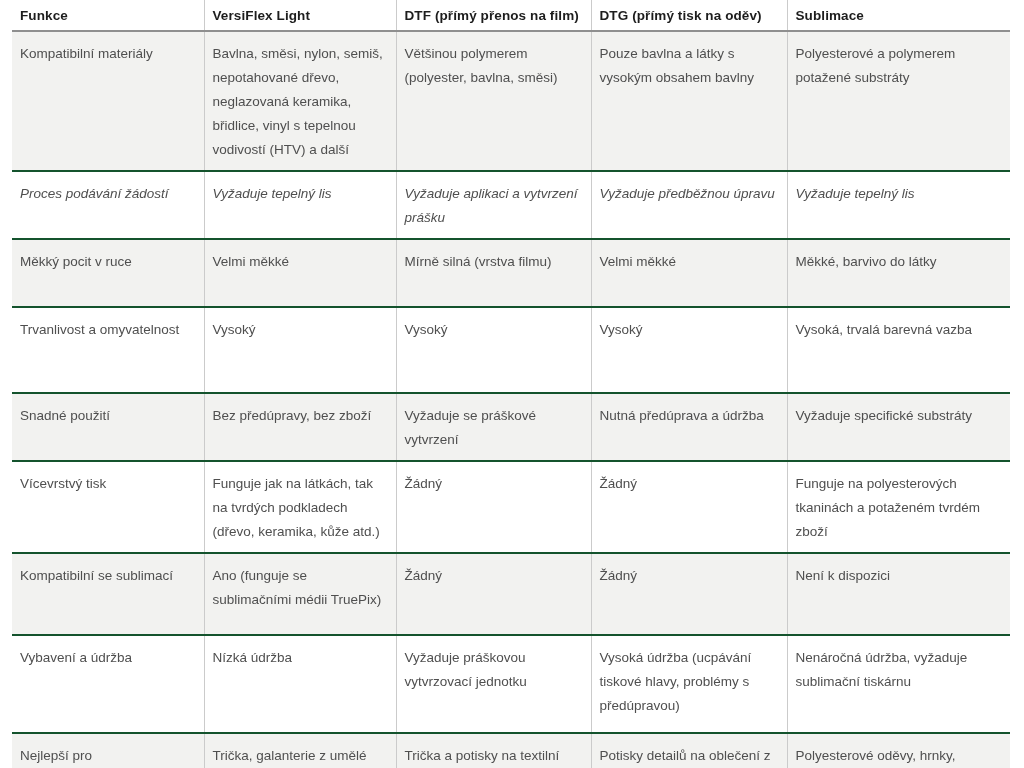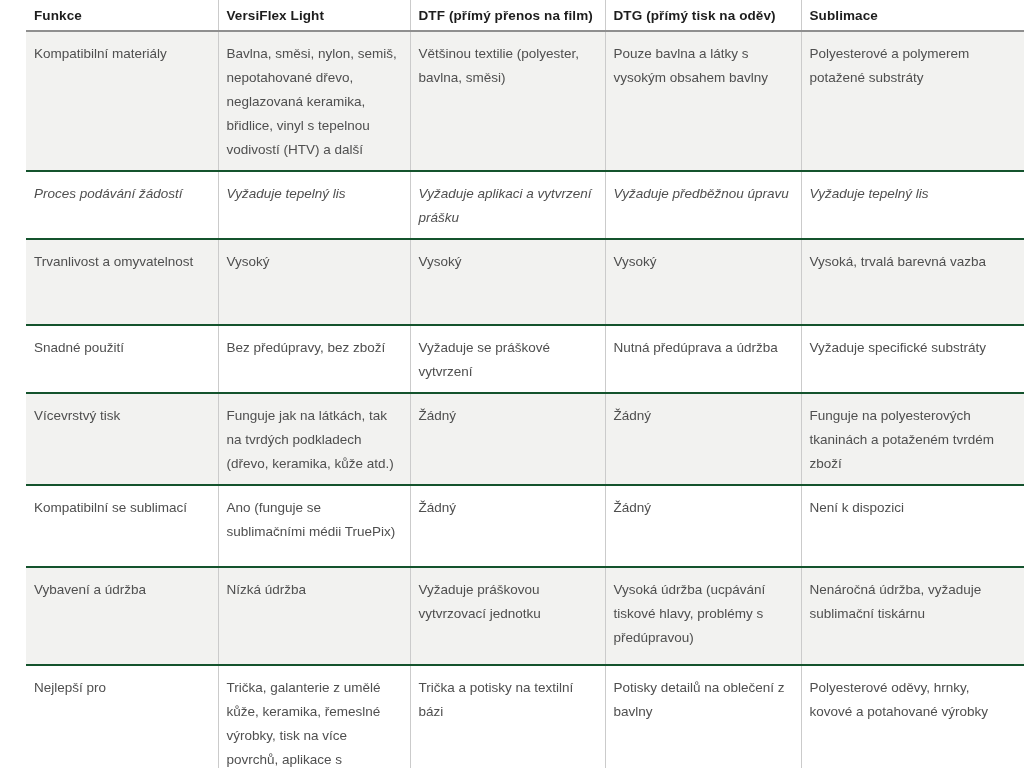--- a/index.html
+++ b/index.html
@@ -9,21 +9,21 @@
     font-family: "Liberation Sans", "DejaVu Sans", sans-serif;
   }
   body {
     width: 1024px;
     height: 768px;
     overflow: hidden;
     position: relative;
   }
   .table-wrap {
     position: absolute;
-    left: 26px;
+    left: 12px;
     top: 0;
     width: 998px;
     height: 768px;
     overflow: hidden;
   }
   table.cmp {
     border-collapse: collapse;
     table-layout: fixed;
     width: 998px;
   }
@@ -87,30 +87,37 @@
         <th>VersiFlex Light</th>
         <th>DTF (přímý přenos na film)</th>
         <th>DTG (přímý tisk na oděv)</th>
         <th>Sublimace</th>
       </tr>
     </thead>
     <tbody>
       <tr class="r-0">
         <td>Kompatibilní materiály</td>
         <td>Bavlna, směsi, nylon, semiš, nepotahované dřevo, neglazovaná keramika, břidlice, vinyl s tepelnou vodivostí (HTV) a další</td>
-        <td>Většinou textilie (polyester, bavlna, směsi)</td>
+        <td>Většinou polymerem (polyester, bavlna, směsi)</td>
         <td>Pouze bavlna a látky s vysokým obsahem bavlny</td>
         <td>Polyesterové a polymerem potažené substráty</td>
       </tr>
       <tr class="r-1">
         <td>Proces podávání žádostí</td>
         <td>Vyžaduje tepelný lis</td>
         <td>Vyžaduje aplikaci a vytvrzení prášku</td>
         <td>Vyžaduje předběžnou úpravu</td>
         <td>Vyžaduje tepelný lis</td>
+      </tr>
+      <tr class="r-2">
+        <td>Měkký pocit v ruce</td>
+        <td>Velmi měkké</td>
+        <td>Mírně silná (vrstva filmu)</td>
+        <td>Velmi měkké</td>
+        <td>Měkké, barvivo do látky</td>
       </tr>
       <tr class="r-3">
         <td>Trvanlivost a omyvatelnost</td>
         <td>Vysoký</td>
         <td>Vysoký</td>
         <td>Vysoký</td>
         <td>Vysoká, trvalá barevná vazba</td>
       </tr>
       <tr class="r-4">
         <td>Snadné použití</td>

